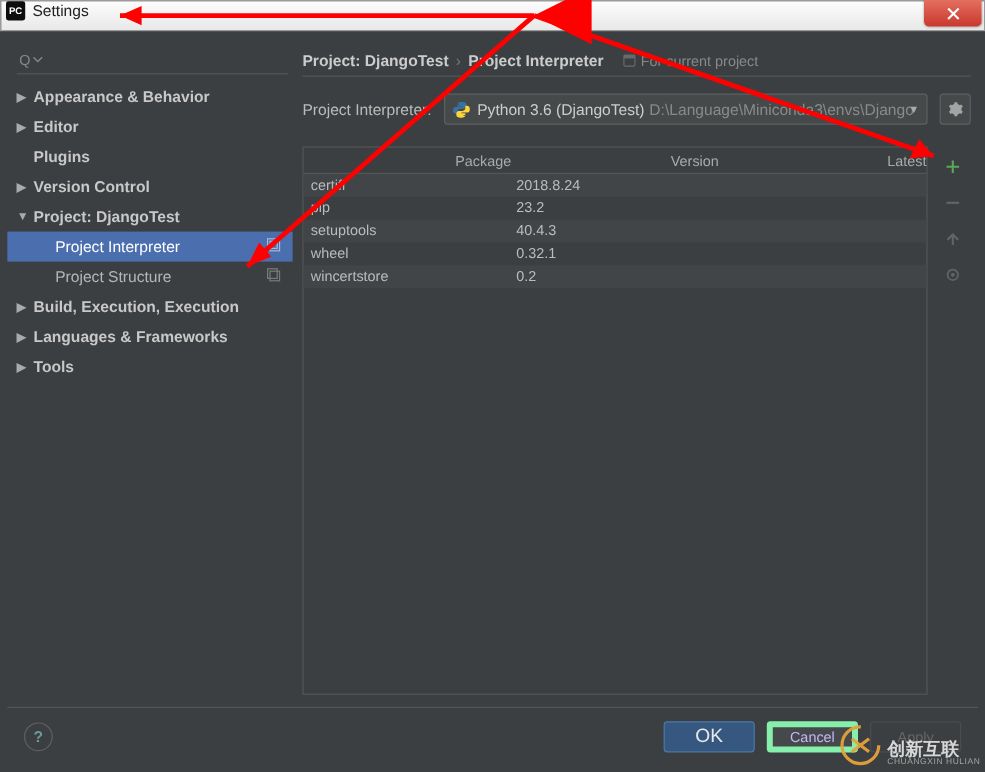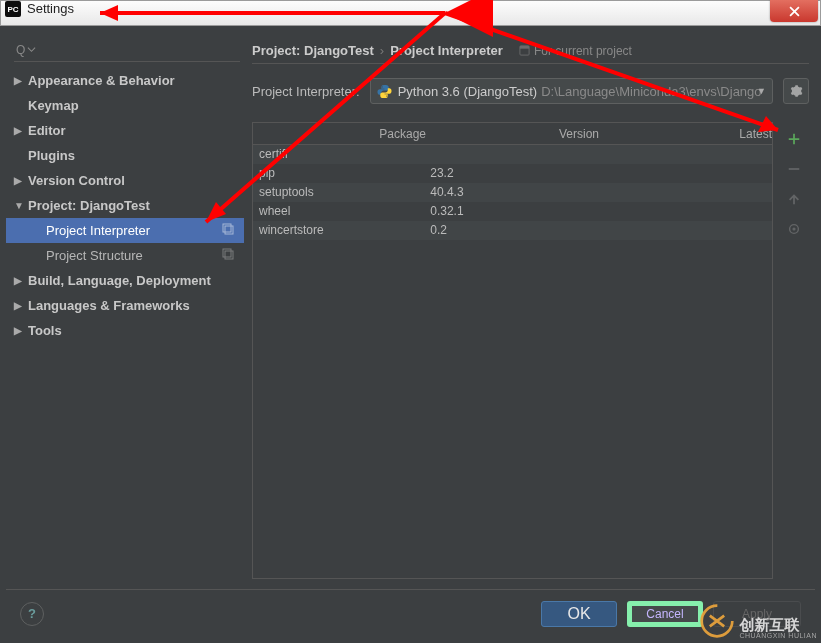--- a/index.html
+++ b/index.html
@@ -61,21 +61,21 @@
 .side-btns .plus svg{ stroke:#5aa65a;}
 .side-btns .minus{ opacity:.35;}
 .side-btns .up{ opacity:.35;}
 .side-btns .eye{ opacity:.35;}
 
 .bottombar{ position:absolute; left:0; right:0; bottom:0; height:48px; border-top:1px solid #555; display:flex; align-items:center; padding:0 14px;}
 .help-btn{ width:24px; height:24px; border:1px solid #5e6060; border-radius:12px; display:flex; align-items:center; justify-content:center; color:#6a9c9c; font-size:13px; font-weight:bold;}
 .spacer{ flex:1;}
 .ok-btn{ width:76px; height:26px; background:#365880; border:1px solid #4a78a8; border-radius:3px; color:#e8e8e8; font-size:16px; display:flex; align-items:center; justify-content:center; margin-right:10px;}
 .cancel-btn{ width:76px; height:26px; background:#45494a; border:5px solid #86efac; border-radius:3px; color:#c4b5fd; font-size:12px; display:flex; align-items:center; justify-content:center; margin-right:10px;}
-.apply-btn{ width:88px; height:26px; background:#3c3f41; border:1px solid #4a4c4e; border-radius:3px; color:#666; font-size:12px; display:flex; align-items:center; justify-content:center;}
+.apply-btn{ width:76px; height:26px; background:#3c3f41; border:1px solid #4a4c4e; border-radius:3px; color:#666; font-size:12px; display:flex; align-items:center; justify-content:center;}
 
 .watermark{ position:absolute; right:4px; bottom:4px; display:flex; align-items:flex-end; gap:4px; opacity:.95;}
 .watermark .logo{ width:36px; height:36px; position:relative;}
 .watermark .wm-text{ font-size:15px; color:#e0e0e0; font-weight:bold; line-height:1;}
 .watermark .wm-sub{ font-size:7px; color:#aaa; letter-spacing:.5px;}
 
 .arrows-overlay{ position:absolute; inset:0; pointer-events:none;}
 </style>
 </head>
 <body>
@@ -97,23 +97,20 @@
   <div class="searchbar">
     <span class="qicon">Q<svg viewBox="0 0 10 10">
           <path d="M1 3 L5 7 L9 3" fill="none" stroke="#888" stroke-width="1.2"></path>
         </svg></span>
   </div>
 
   <div class="sidebar" id="sidebar">
       <div class="item bold">
         <span class="arrow">▶</span>
         <span>Appearance &amp; Behavior</span>
-      </div>
-      <div class="item bold">
-        <span>Keymap</span>
       </div>
       <div class="item bold">
         <span class="arrow">▶</span>
         <span>Editor</span>
       </div>
       <div class="item bold">
         <span>Plugins</span>
       </div>
       <div class="item bold">
         <span class="arrow">▶</span>
@@ -132,21 +129,21 @@
       </div>
       <div class="item sub">
         <span>Project Structure</span>
         <span class="copy-icon"><svg viewBox="0 0 12 12">
             <rect x="1" y="1" width="8" height="8" fill="none" stroke="currentColor"></rect>
             <rect x="3" y="3" width="8" height="8" fill="none" stroke="currentColor"></rect>
           </svg></span>
       </div>
       <div class="item bold">
         <span class="arrow">▶</span>
-        <span>Build, Language, Deployment</span>
+        <span>Build, Execution, Execution</span>
       </div>
       <div class="item bold">
         <span class="arrow">▶</span>
         <span>Languages &amp; Frameworks</span>
       </div>
       <div class="item bold">
         <span class="arrow">▶</span>
         <span>Tools</span>
       </div>
     </div>
@@ -187,20 +184,21 @@
 
     <div class="table-wrap">
       <div class="table-head">
         <div>Package</div>
         <div>Version</div>
         <div>Latest</div>
       </div>
       <div class="table-body" id="tbody">
           <div class="table-row">
             <div class="c1">certifi</div>
+            <div class="c2">2018.8.24</div>
             <div class="c3"></div>
           </div>
           <div class="table-row">
             <div class="c1">pip</div>
             <div class="c2">23.2</div>
             <div class="c3"></div>
           </div>
           <div class="table-row">
             <div class="c1">setuptools</div>
             <div class="c2">40.4.3</div>

